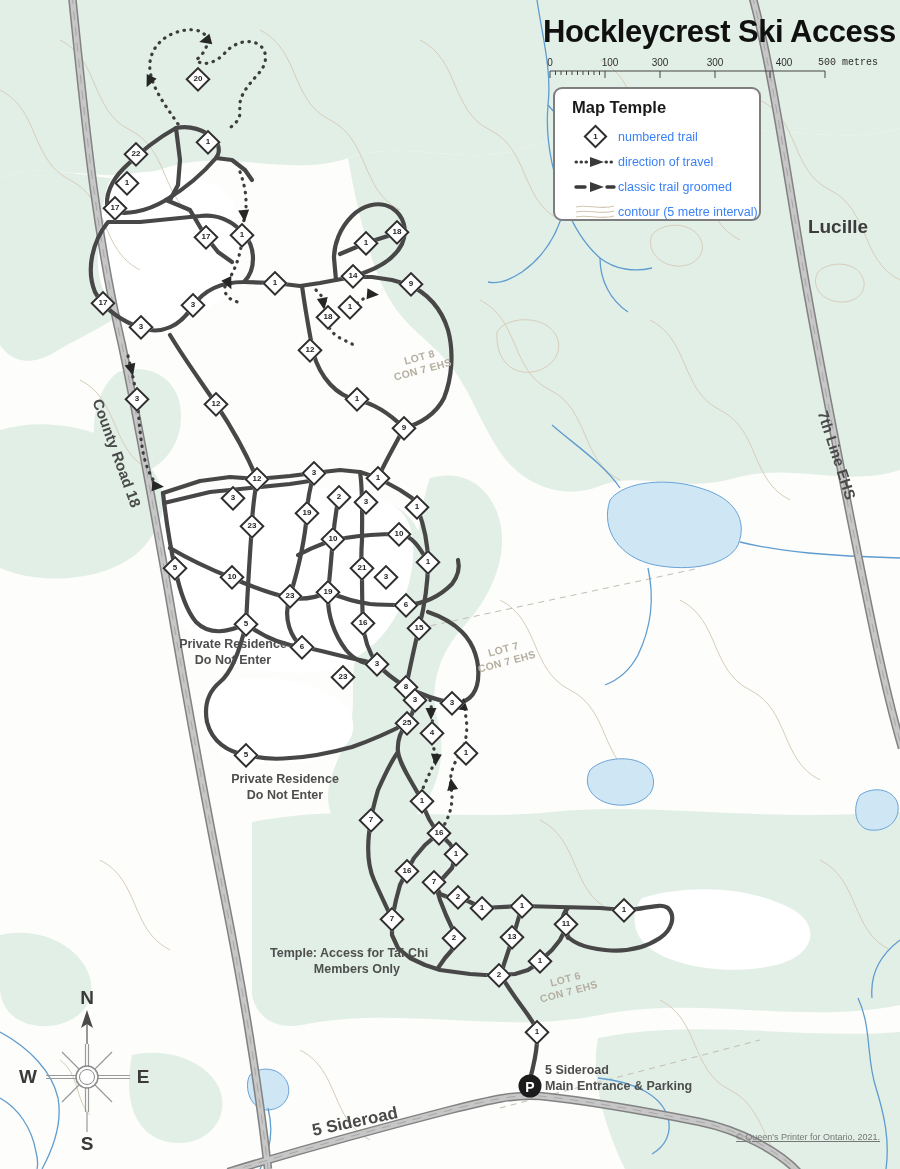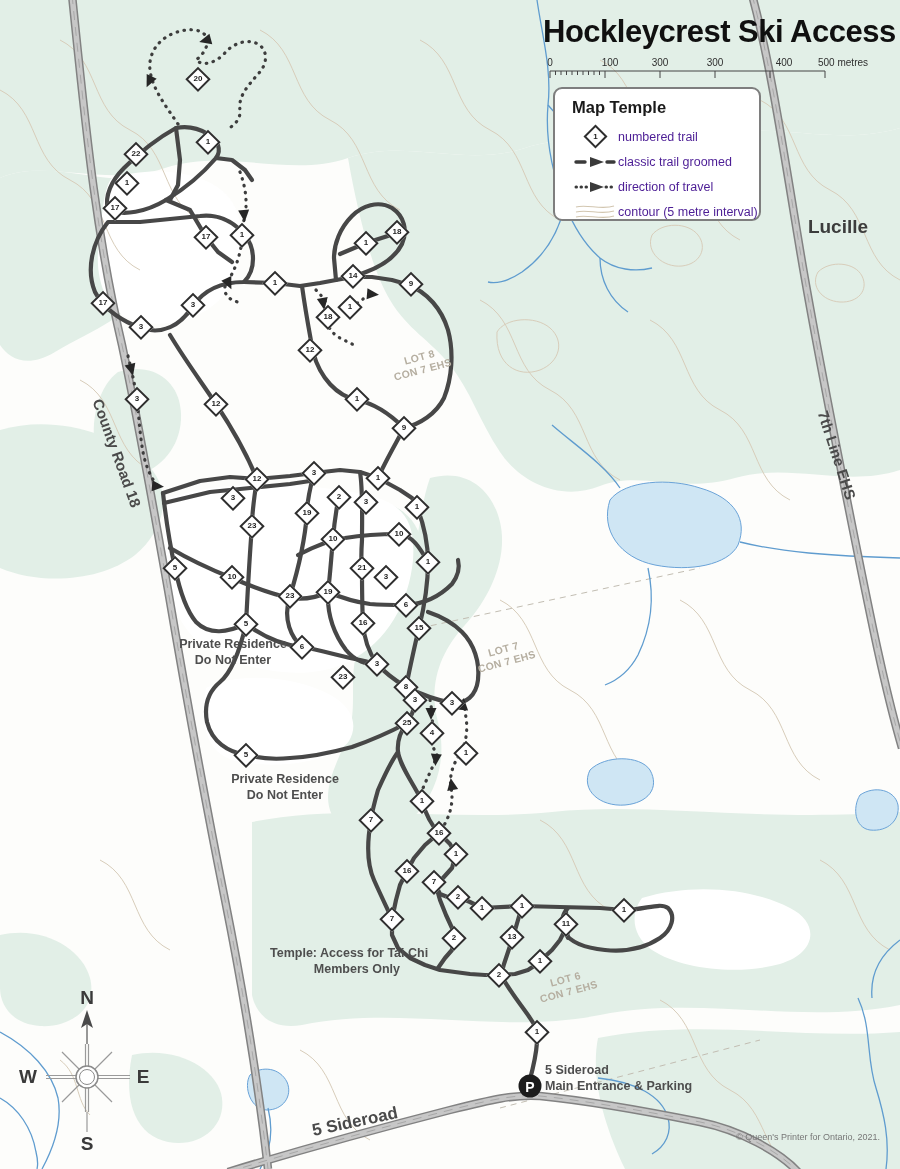--- a/index.html
+++ b/index.html
@@ -14,25 +14,25 @@
   .lot-label{color:#b5aea0;font-size:10.5px;font-weight:bold;text-align:center;line-height:12.5px;letter-spacing:.3px;white-space:nowrap;}
   .note-label{color:#4e4e4e;font-size:12.5px;font-weight:bold;text-align:center;line-height:16px;white-space:nowrap;}
   .place-label{font-size:19px;font-weight:bold;color:#3c3c3c;white-space:nowrap;}
   .copyright{font-size:9px;color:#777;white-space:nowrap;}
   
   .legend{position:absolute;left:553px;top:87px;width:208px;height:134px;background:#fff;
           border:2px solid #7e7e7e;border-radius:9px;box-sizing:border-box;padding:9px 0 0 17px;}
   .legend-title{font-size:16.5px;font-weight:bold;color:#1a1a1a;margin-bottom:7px;}
   .legend-row{display:flex;align-items:center;height:25px;}
   .legend-icon{width:46px;display:flex;justify-content:center;align-items:center;flex:0 0 46px;}
-  .legend-label{font-size:12.5px;color:#4c1d95;white-space:nowrap;}
+  .legend-label{font-size:12.5px;color:#3b82f6;white-space:nowrap;}
   
   .scalebar{position:absolute;left:546px;top:57px;width:352px;height:24px;}
   .scalebar .num{position:absolute;top:0;font-size:10px;color:#2f2f2f;transform:translateX(-50%);}
-  .scalebar .endnum{position:absolute;top:0;font-size:10px;color:#2f2f2f;white-space:nowrap;}
+  .scalebar .endnum{position:absolute;top:0;font-size:10px;color:#2f2f2f;white-space:nowrap;font-family:Liberation Mono, monospace;}
   
   .tmarker{position:absolute;width:13.5px;height:13.5px;background:#fff;border:2px solid #2e2e2e;
            transform:translate(-50%,-50%) rotate(45deg);box-sizing:content-box;}
   .tmarker span{position:absolute;left:0;top:0;width:100%;height:100%;display:flex;align-items:center;
            justify-content:center;transform:rotate(-45deg);font-size:8px;font-weight:bold;color:#1e1e1e;}
   .mini-diamond{width:13px;height:13px;background:#fff;border:2px solid #2e2e2e;transform:rotate(45deg);position:relative;}
   .mini-diamond span{position:absolute;left:0;top:0;width:100%;height:100%;display:flex;align-items:center;
            justify-content:center;transform:rotate(-45deg);font-size:8px;font-weight:bold;color:#1e1e1e;}
   
   .p-circle{position:absolute;width:23px;height:23px;border-radius:50%;background:#1c1c1c;color:#fff;
@@ -452,40 +452,40 @@
       <div class="legend-icon">
         <div class="mini-diamond">
             <span>1</span>
           </div>
       </div>
       <div class="legend-label">numbered trail</div>
     </div>
     <div class="legend-row">
       <div class="legend-icon">
         <svg width="42" height="12">
+            <g fill="#3a3a3a" stroke="#3a3a3a" stroke-width="3" stroke-linecap="round" stroke-dasharray="0.5 4.5">
+          <path d="M2,6 H13"></path>
+              <path d="M16,1 L30,6 L16,11 Z" stroke="none"></path>
+              <path d="M32,6 H41"></path>
+        </g>
+          </svg>
+      </div>
+      <div class="legend-label">direction of travel</div>
+    </div>
+    <div class="legend-row">
+      <div class="legend-icon">
+        <svg width="42" height="12">
             <g fill="#3a3a3a" stroke="#3a3a3a" stroke-width="3.4" stroke-linecap="round">
           <path d="M2,6 H11"></path>
               <path d="M16,1 L30,6 L16,11 Z" stroke="none"></path>
               <path d="M33,6 H40"></path>
         </g>
           </svg>
       </div>
       <div class="legend-label">classic trail groomed</div>
-    </div>
-    <div class="legend-row">
-      <div class="legend-icon">
-        <svg width="42" height="12">
-            <g fill="#3a3a3a" stroke="#3a3a3a" stroke-width="3" stroke-linecap="round" stroke-dasharray="0.5 4.5">
-          <path d="M2,6 H13"></path>
-              <path d="M16,1 L30,6 L16,11 Z" stroke="none"></path>
-              <path d="M32,6 H41"></path>
-        </g>
-          </svg>
-      </div>
-      <div class="legend-label">direction of travel</div>
     </div>
     <div class="legend-row">
       <div class="legend-icon">
         <svg width="42" height="18" fill="none" stroke="#d2c6b0" stroke-width="1.2">
           <path d="M2,4 C12,1 28,7 40,3"></path>
             <path d="M2,9 C14,6 26,12 40,8"></path>
             <path d="M2,14 C12,11 28,17 40,13"></path>
         </svg>
       </div>
       <div class="legend-label">contour (5 metre interval)</div>
@@ -527,15 +527,15 @@
   <div class="abs note-label" style="left:545px;top:1062px;text-align:left;">
     <div>5 Sideroad</div>
       <div>Main Entrance &amp; Parking</div>
   </div>
 
   <div class="compass-letter" style="left:87px;top:998px;">N</div>
   <div class="compass-letter" style="left:143px;top:1077px;">E</div>
   <div class="compass-letter" style="left:87px;top:1144px;">S</div>
   <div class="compass-letter" style="left:28px;top:1077px;">W</div>
 
-  <div class="abs copyright" style="right:20px;top:1132px;">© Queen's Printer for Ontario, 2021.</div>
+  <div class="abs copyright" style="right:20px;top:1132px;text-decoration:underline;">© Queen's Printer for Ontario, 2021.</div>
 
 </div>
 
 </body></html>

